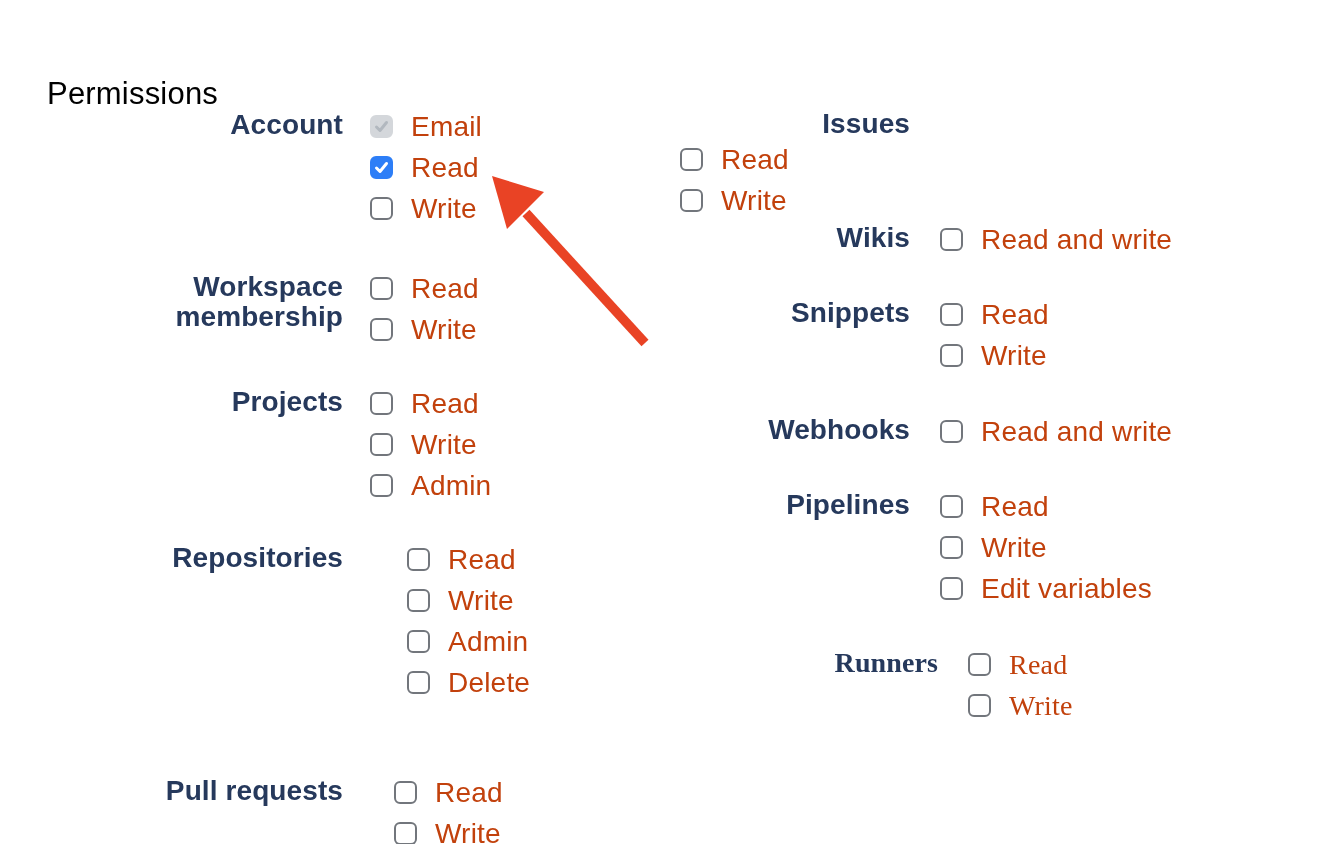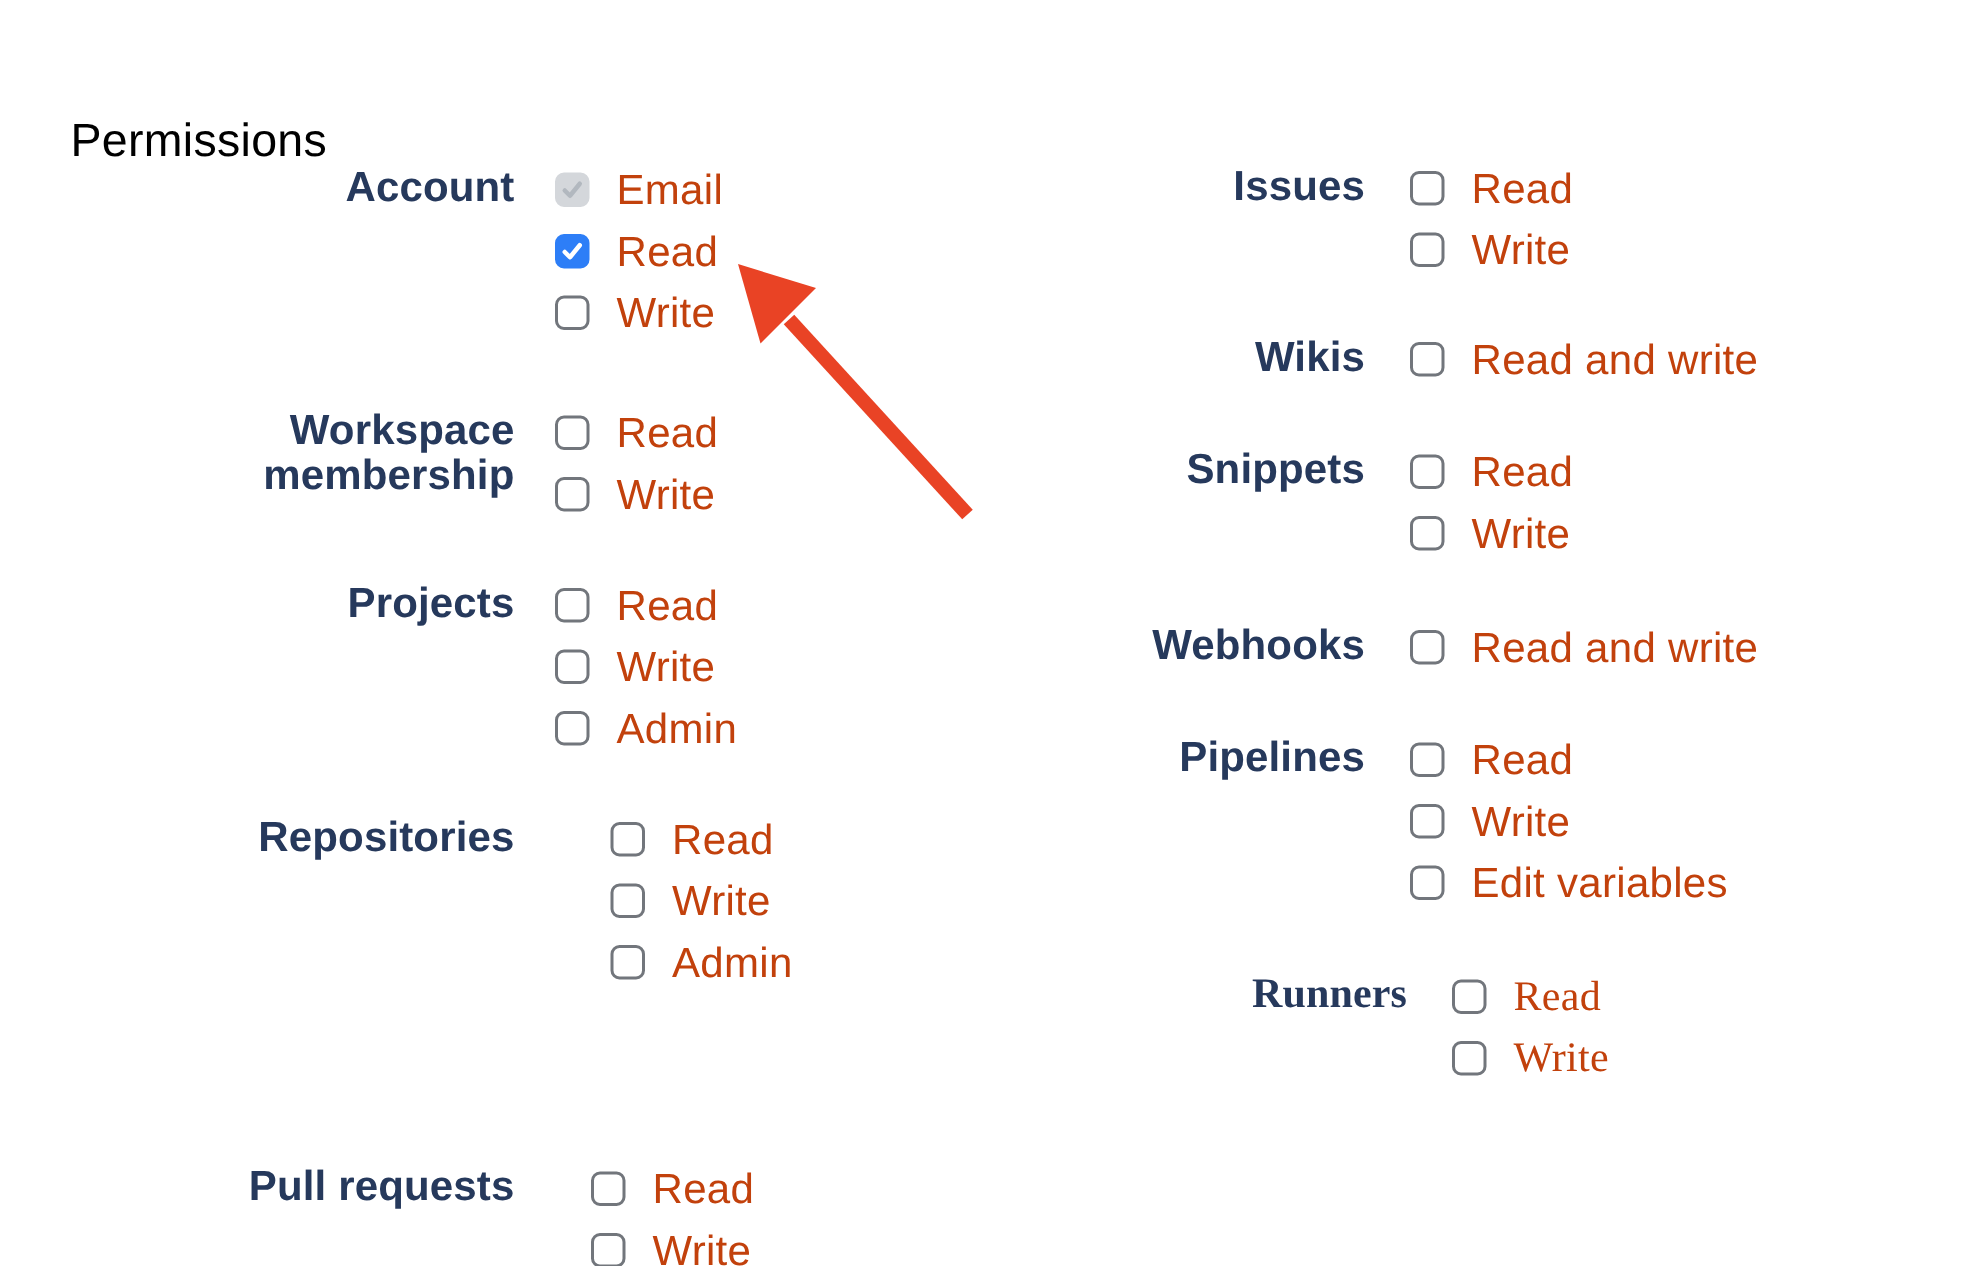--- a/index.html
+++ b/index.html
@@ -159,38 +159,42 @@
       <span class="opt-label">Read</span>
     </div>
     <div class="row">
       <span class="cb"></span>
       <span class="opt-label">Write</span>
     </div>
     <div class="row">
       <span class="cb"></span>
       <span class="opt-label">Admin</span>
     </div>
+    <div class="row">
+      <span class="cb"></span>
+      <span class="opt-label">Delete</span>
+    </div>
   </div>
 </div>
 
 <div class="grp left" style="left:113px; top:772px;gap:24px;">
   <div class="grp-label">Pull requests</div>
   <div class="options">
     <div class="row">
       <span class="cb"></span>
       <span class="opt-label">Read</span>
     </div>
     <div class="row">
       <span class="cb"></span>
       <span class="opt-label">Write</span>
     </div>
   </div>
 </div>
 
-<div class="grp right" style="left:680px; top:105px;">
+<div class="grp right" style="left:680px; top:105px;flex-direction:column;">
   <div class="grp-label">Issues</div>
   <div class="options">
     <div class="row">
       <span class="cb"></span>
       <span class="opt-label">Read</span>
     </div>
     <div class="row">
       <span class="cb"></span>
       <span class="opt-label">Write</span>
     </div>

